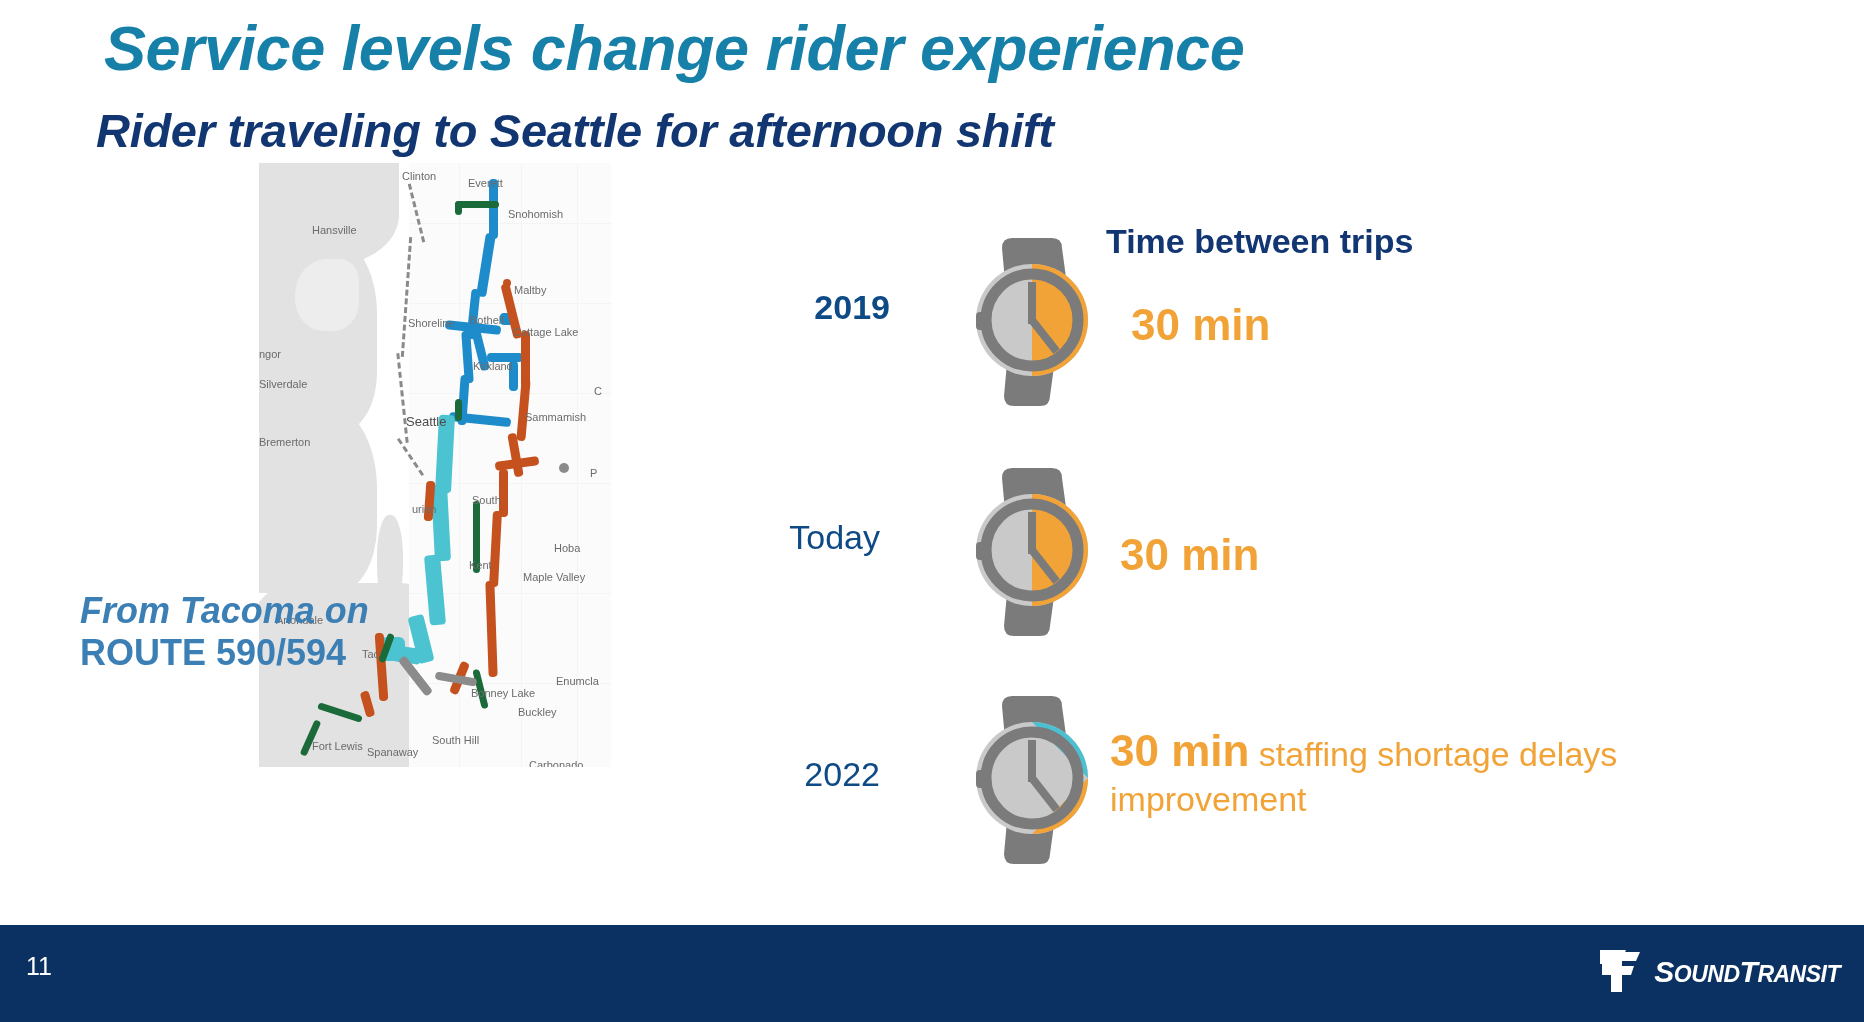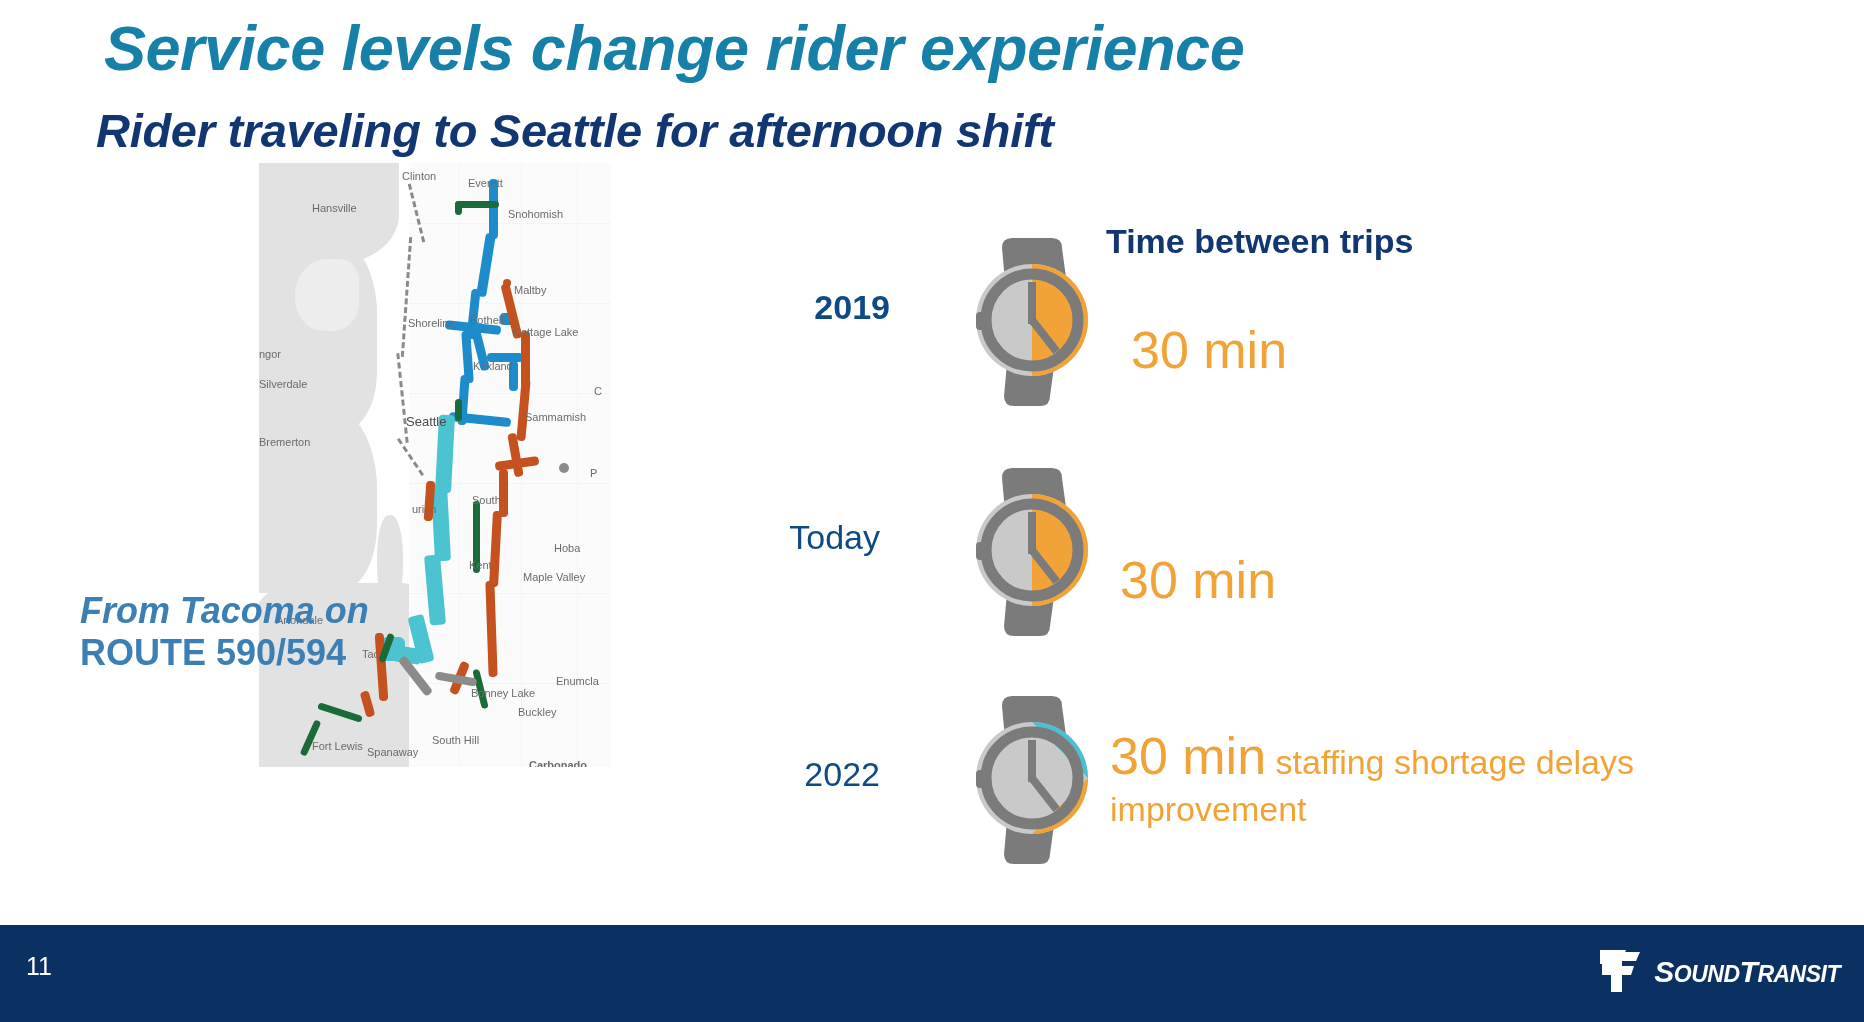--- a/index.html
+++ b/index.html
@@ -135,24 +135,23 @@
     width: 124px;
     height: 176px;
   }
   .watch svg { display: block; }
 
   .row-value {
     position: absolute;
     white-space: nowrap;
   }
   .val-big {
-    font-size: 52px;
-    font-weight: normal;
+    font-size: 44px;
+    font-weight: bold;
     color: #F2A337;
-    margin-top: 20px;
   }
   .val-big-teal {
     font-size: 40px;
     font-weight: bold;
     color: #4CBFD0;
   }
   .val-note-teal {
     font-size: 34px;
     font-weight: normal;
     color: #4CBFD0;
@@ -274,21 +273,21 @@
   <div class="route route-green" style="left:48px;  top:556px; width:7px;  height:38px; transform:rotate(24deg);"></div>
   <div class="route route-green" style="left:58px;  top:546px; width:46px; height:7px; transform:rotate(18deg);"></div>
 
   <div class="route route-gray" style="left:152px; top:490px; width:9px; height:46px; transform:rotate(-38deg);"></div>
   <div class="route route-gray" style="left:176px; top:512px; width:42px; height:8px; transform:rotate(10deg);"></div>
   <div class="route route-gray" style="left:300px; top:300px; width:10px; height:10px; border-radius:50%;"></div>
 
   <div class="maplabel" style="left:143px; top:7px;">Clinton</div>
   <div class="maplabel" style="left:209px; top:14px;">Everett</div>
   <div class="maplabel" style="left:249px; top:45px;">Snohomish</div>
-  <div class="maplabel" style="left:53px;  top:39px;">Hansville</div>
+  <div class="maplabel" style="left:53px;  top:61px;">Hansville</div>
   <div class="maplabel" style="left:255px; top:121px;">Maltby</div>
   <div class="maplabel" style="left:149px; top:154px;">Shoreline</div>
   <div class="maplabel" style="left:211px; top:151px;">Bothell</div>
   <div class="maplabel" style="left:254px; top:163px;">Cottage Lake</div>
   <div class="maplabel" style="left:0px;   top:185px;">ngor</div>
   <div class="maplabel" style="left:214px; top:197px;">Kirkland</div>
   <div class="maplabel" style="left:335px; top:222px;">C</div>
   <div class="maplabel" style="left:0px;   top:215px;">Silverdale</div>
   <div class="maplabel" style="left:147px; top:251px; font-size:13px; color:#4a4a4a;">Seattle</div>
   <div class="maplabel" style="left:266px; top:248px;">Sammamish</div>
@@ -300,21 +299,21 @@
   <div class="maplabel" style="left:210px; top:396px;">Kent</div>
   <div class="maplabel" style="left:264px; top:408px;">Maple Valley</div>
   <div class="maplabel" style="left:17px;  top:451px;">Artondale</div>
   <div class="maplabel" style="left:103px; top:485px;">Tac</div>
   <div class="maplabel" style="left:297px; top:512px;">Enumcla</div>
   <div class="maplabel" style="left:212px; top:524px;">Bonney Lake</div>
   <div class="maplabel" style="left:259px; top:543px;">Buckley</div>
   <div class="maplabel" style="left:173px; top:571px;">South Hill</div>
   <div class="maplabel" style="left:53px;  top:577px;">Fort Lewis</div>
   <div class="maplabel" style="left:108px; top:583px;">Spanaway</div>
-  <div class="maplabel" style="left:270px; top:596px;font-weight:bold;">Carbonado</div>
+  <div class="maplabel" style="left:270px; top:596px;">Carbonado</div>
 </div>
 
 <div id="route-callout">
   <div class="line1">From Tacoma on</div>
   <div class="line2">ROUTE 590/594</div>
 </div>
 
 <div id="time-heading">Time between trips</div>
 
 <div class="row-year" style="left:700px; top:288px; width:190px;font-weight:bold;">2019</div>

